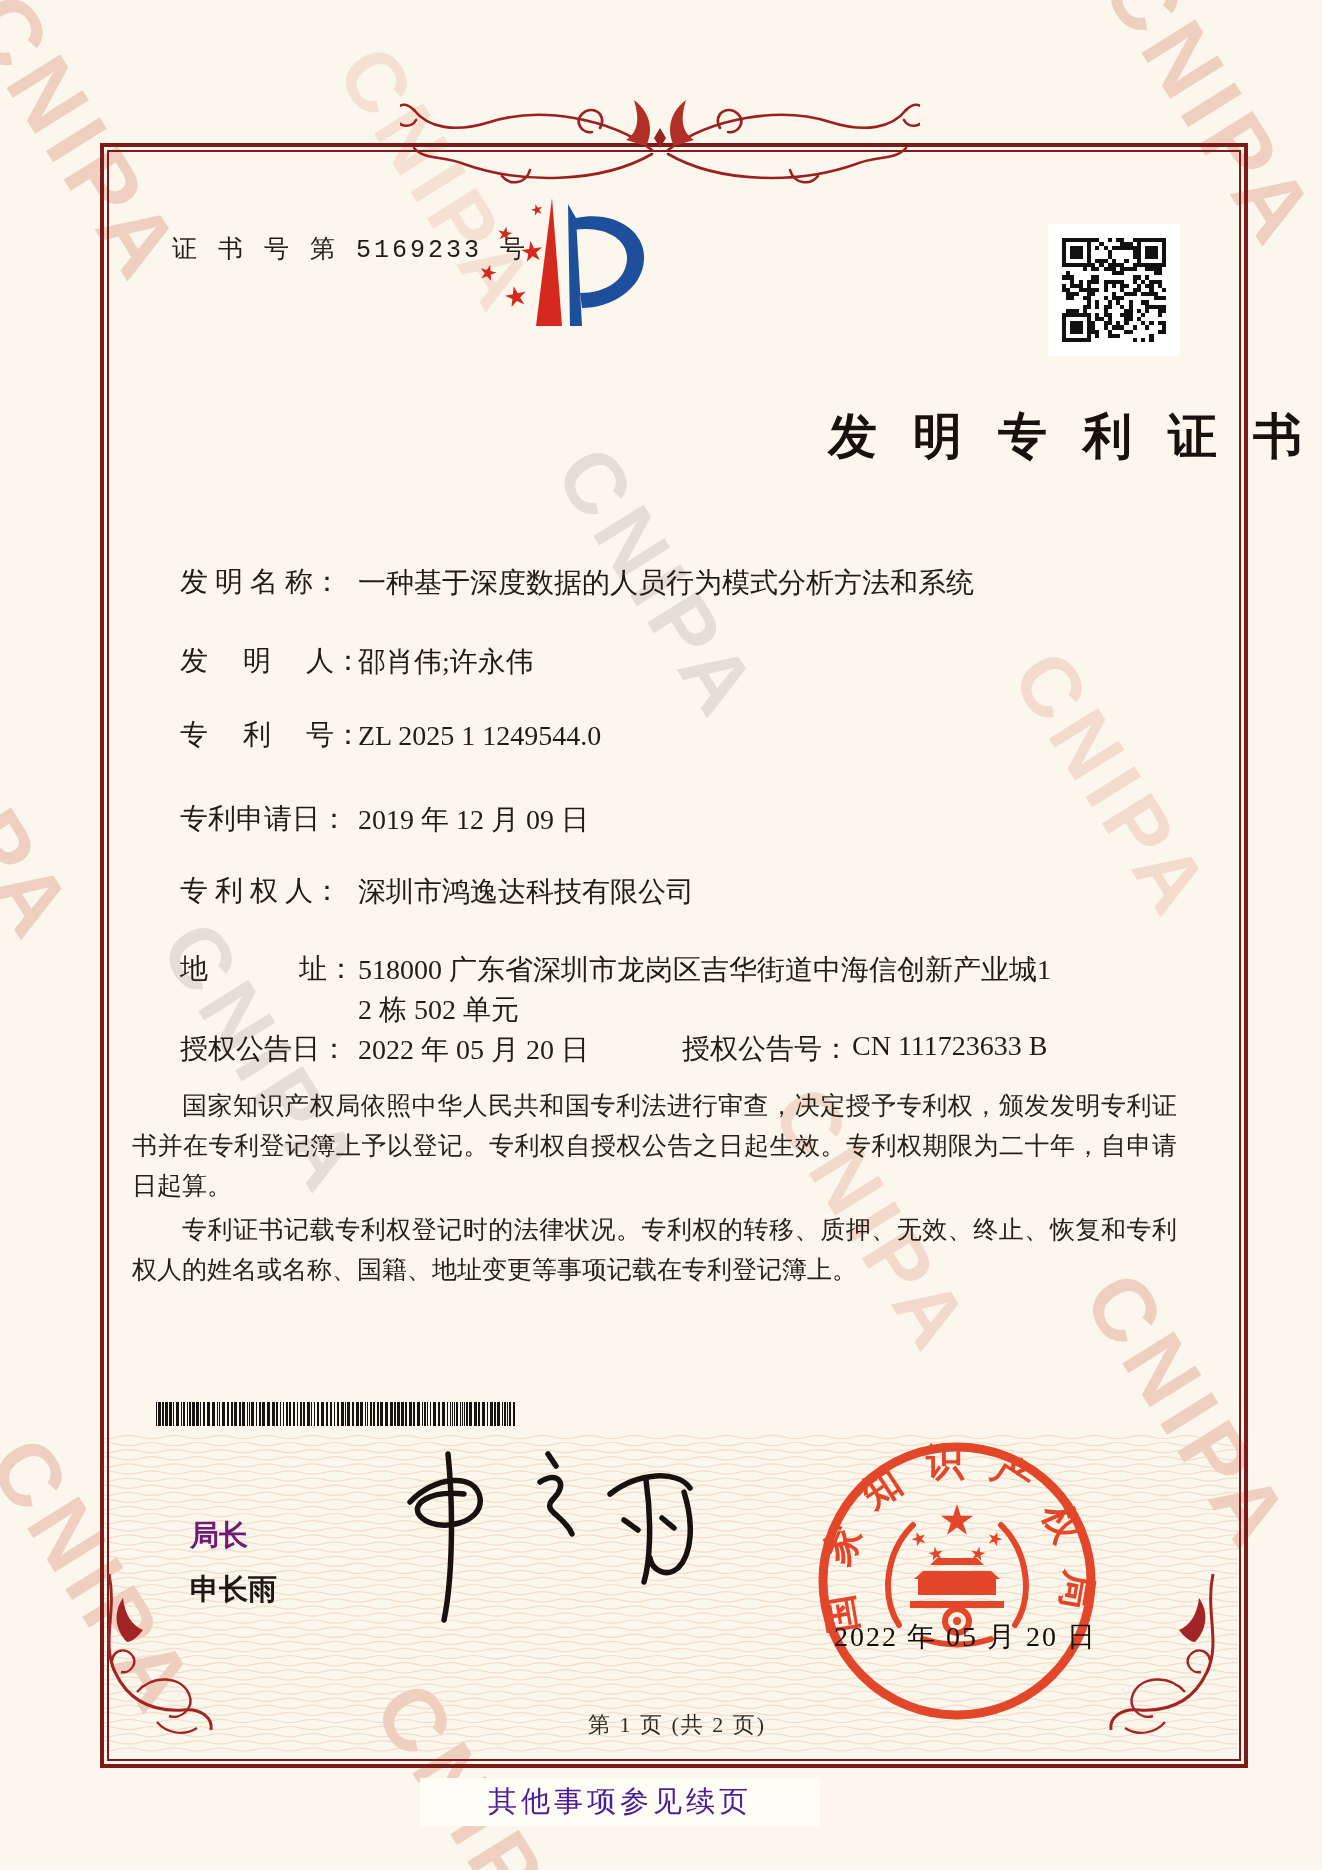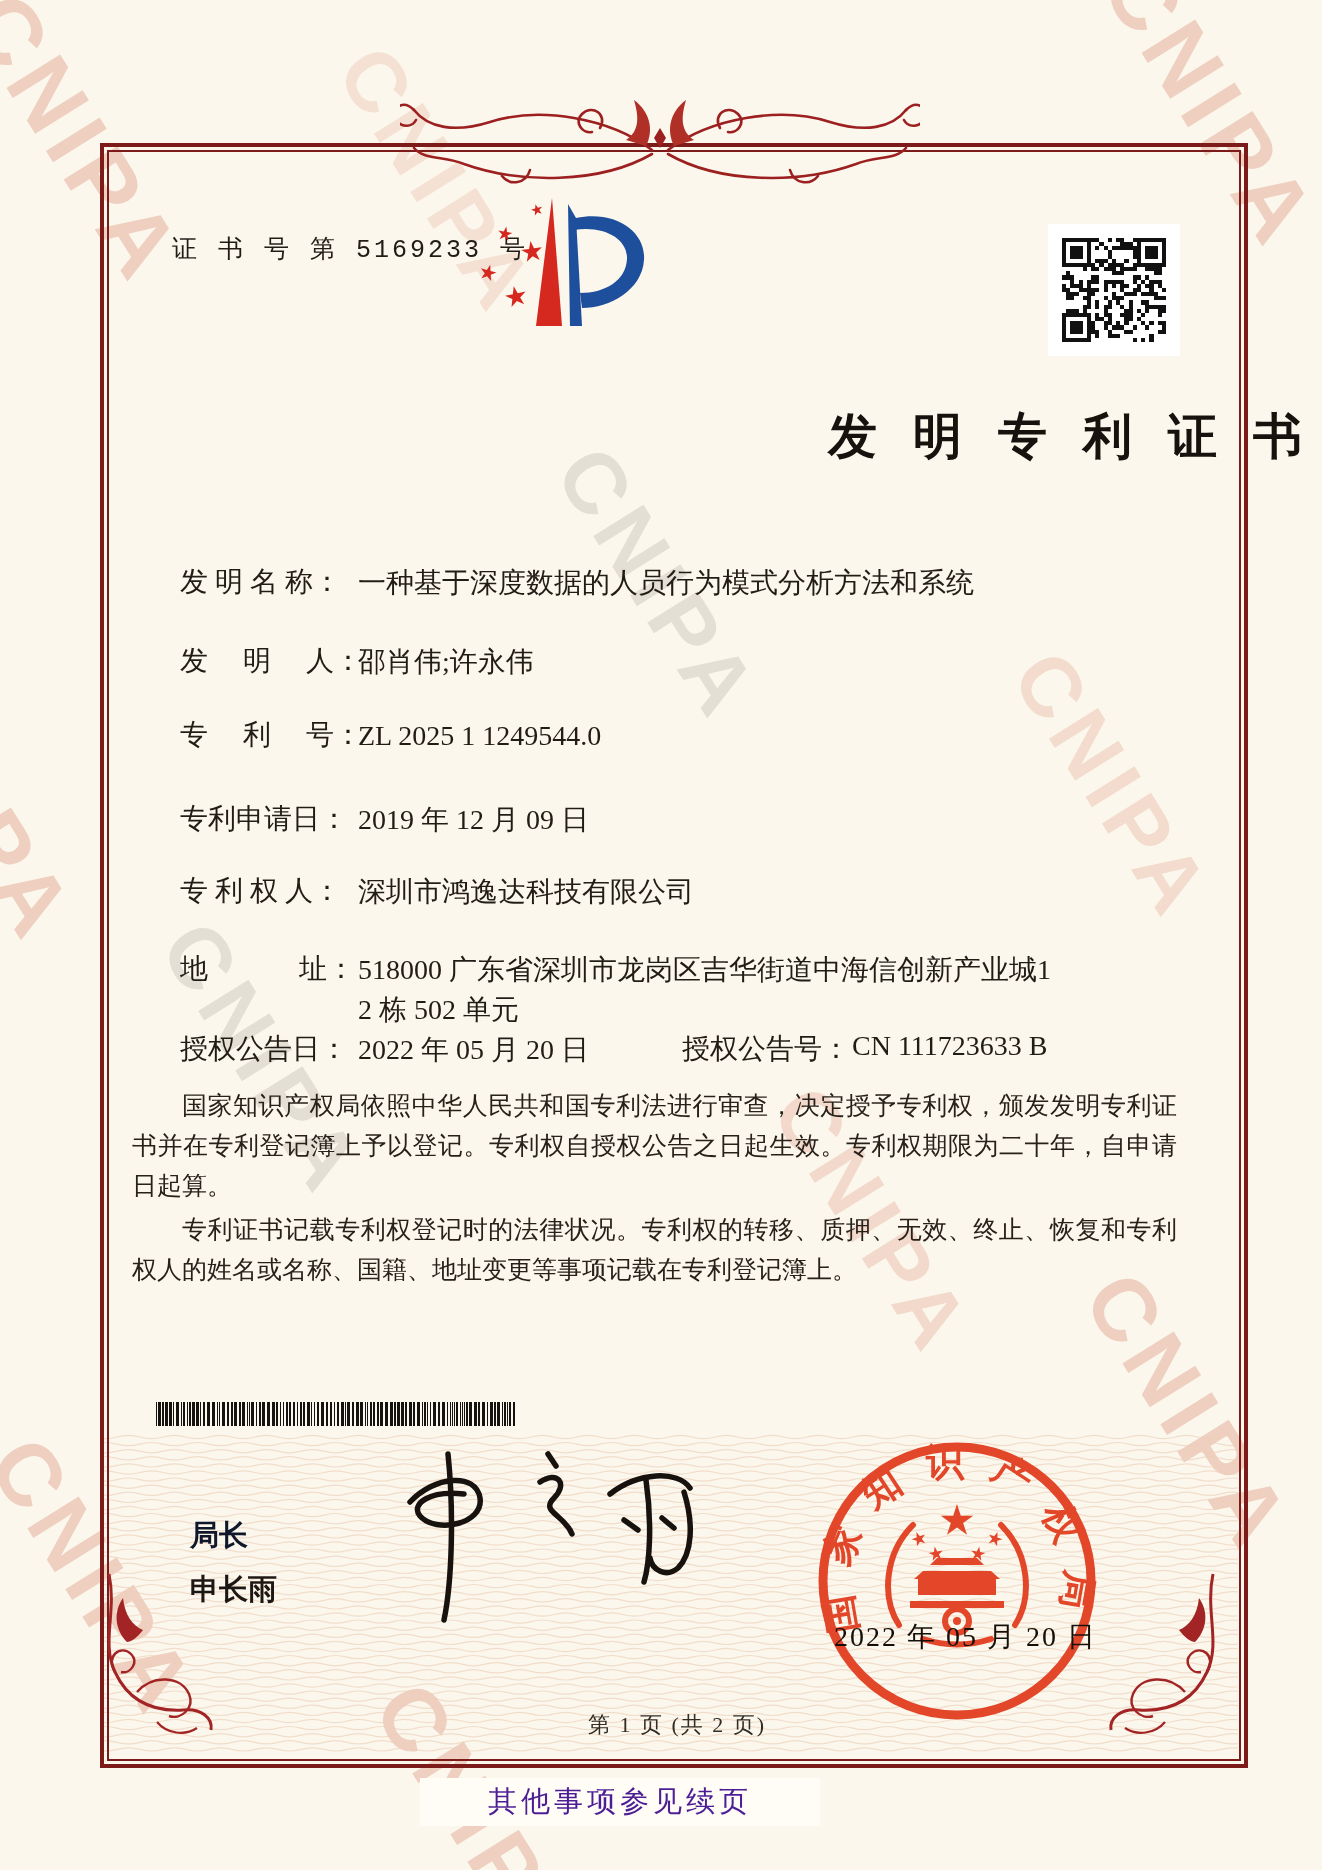--- a/index.html
+++ b/index.html
@@ -27,21 +27,21 @@
   .flabel2{position:absolute;left:682px;white-space:pre;}
   .fvalue2{position:absolute;left:852px;white-space:pre;}
   
   .paras{position:absolute;left:132px;top:1086px;width:1045px;font-size:25px;line-height:40px;
          text-align:justify;color:#27211a;}
   .paras p{margin:0 0 4px 0;text-indent:2em;}
   
   .waveband{position:absolute;left:104px;top:1432px;width:1134px;height:324px;pointer-events:none;}
   .barcode{position:absolute;left:156px;top:1402px;}
   .signer-title{position:absolute;left:190px;top:1516px;font-family:Liberation Sans, sans-serif;
-                font-weight:700;font-size:29px;color:#0f172a;}
+                font-weight:700;font-size:29px;color:#701a75;}
   .signer-name{position:absolute;left:190px;top:1570px;font-family:"Liberation Sans","DejaVu Sans",sans-serif;
                font-weight:700;font-size:29px;color:#1c1712;}
   .signature{position:absolute;left:372px;top:1442px;}
   .seal{position:absolute;left:805px;top:1429px;}
   .seal-date{position:absolute;left:834px;top:1618px;font-size:28px;letter-spacing:2px;color:#141009;}
   .pageinfo{position:absolute;left:0;top:1710px;width:1322px;text-align:center;font-size:22px;
             letter-spacing:2px;color:#332c24;padding-left:16px;}
   .contnote{position:absolute;left:420px;top:1778px;width:400px;text-align:center;font-size:29px;
             letter-spacing:4px;background:#fffdf6;padding:4px 0;color:#4c1d95;}
   .ornament{position:absolute;pointer-events:none;}

